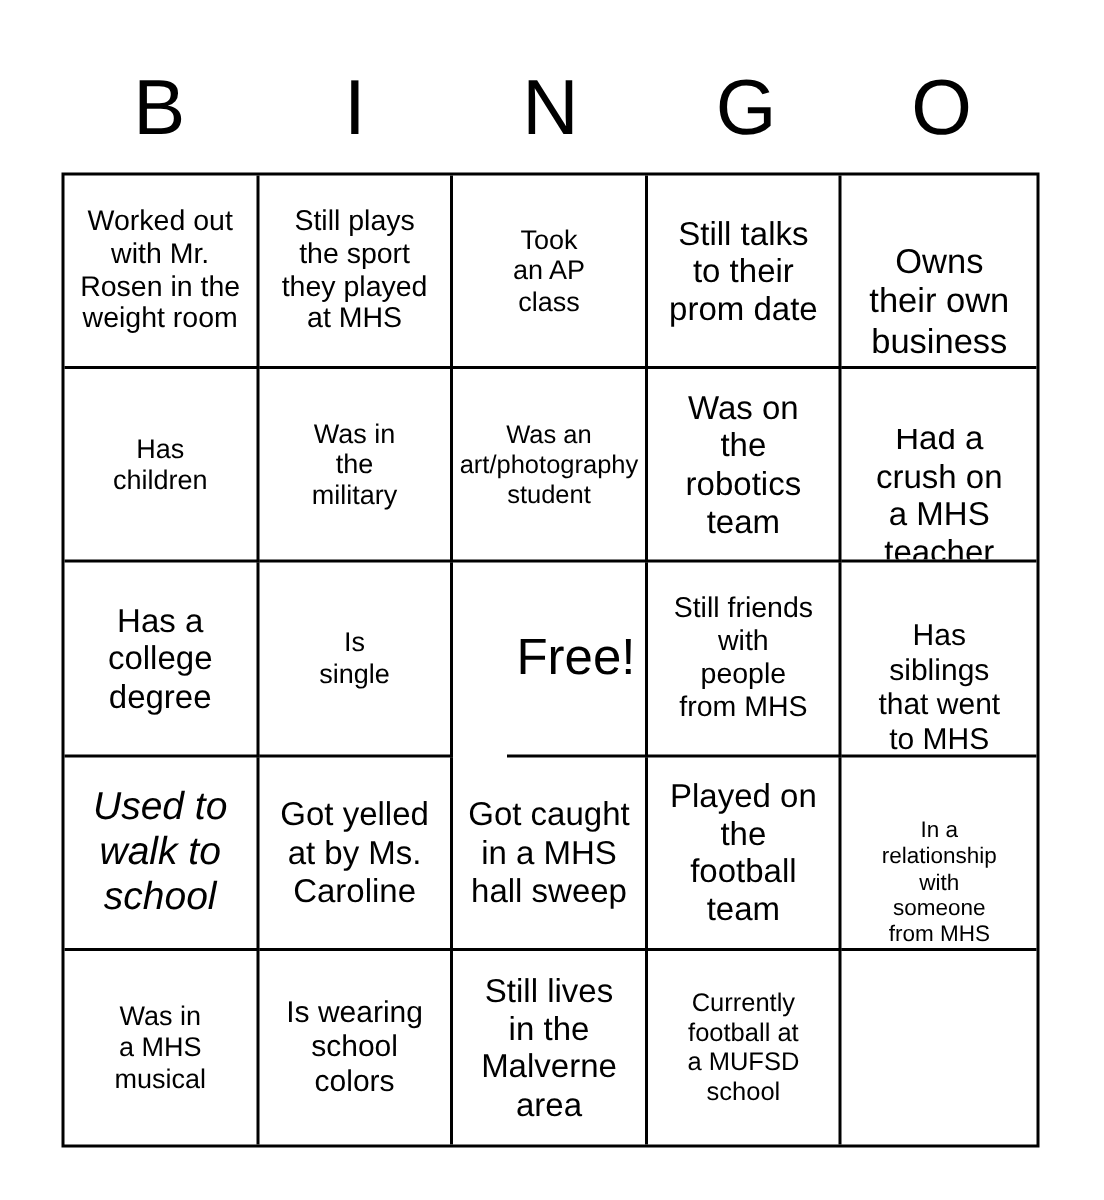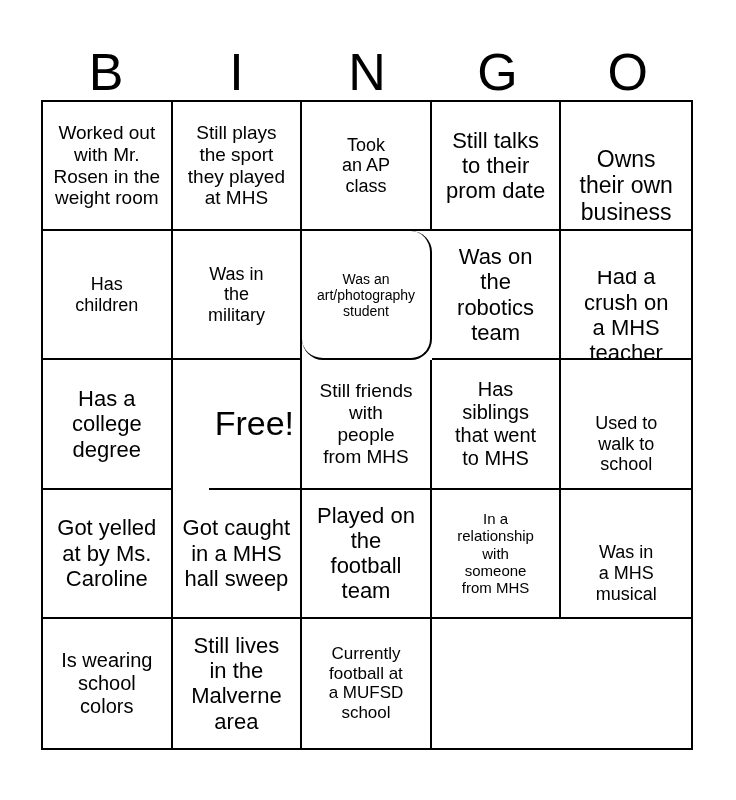--- a/index.html
+++ b/index.html
@@ -22,21 +22,21 @@
   }
   .letter {
     text-align: center;
     font-size: 52px;
     line-height: 60px;
     font-weight: 400;
   }
   .grid {
     position: absolute;
     left: 41px;
-    top: 100px;
+    top: 115px;
     width: 652px;
     height: 650px;
     box-sizing: border-box;
     border: 2px solid #000000;
     display: grid;
     grid-template-columns: repeat(5, 1fr);
     grid-template-rows: repeat(5, 1fr);
   }
   .cell {
     box-sizing: border-box;
@@ -46,28 +46,28 @@
     align-items: center;
     justify-content: center;
     text-align: center;
     white-space: pre-line;
     line-height: 1.15;
     padding: 2px;
     overflow: hidden;
   }
   .cell:nth-child(5n) { border-right: none; margin-top: 40px; }
   .cell:nth-child(n+21) { border-bottom: none; }
-  .fs-14 { font-size: 14px; border-radius: 21px; }
+  .fs-14 { font-size: 17px; }
   .fs-15 { font-size: 15px; }
   .fs-17 { font-size: 17px; }
   .fs-19 { font-size: 19px; }
   .fs-20 { font-size: 20px; }
   .fs-22 { font-size: 22px; }
   .fs-23 { font-size: 23px; }
-  .fs-26 { font-size: 18px; }
+  .fs-26 { font-size: 26px; font-style: italic; }
   .fs-28 { font-size: 18px; }
   .fs-34 { font-size: 34px; margin-left: 36px; }
 </style>
 </head>
 <body>
 
 <div class="page">
 
   <div class="title">
     <span class="letter">B</span>
@@ -110,20 +110,22 @@
 robotics
 team</div>
     <div class="cell fs-22">Had a
 crush on
 a MHS
 teacher</div>
 
     <div class="cell fs-22">Has a
 college
 degree</div>
+    <div class="cell fs-28">Is
+single</div>
     <div class="cell fs-34">Free!</div>
     <div class="cell fs-19">Still friends
 with
 people
 from MHS</div>
     <div class="cell fs-20">Has
 siblings
 that went
 to MHS</div>
 

